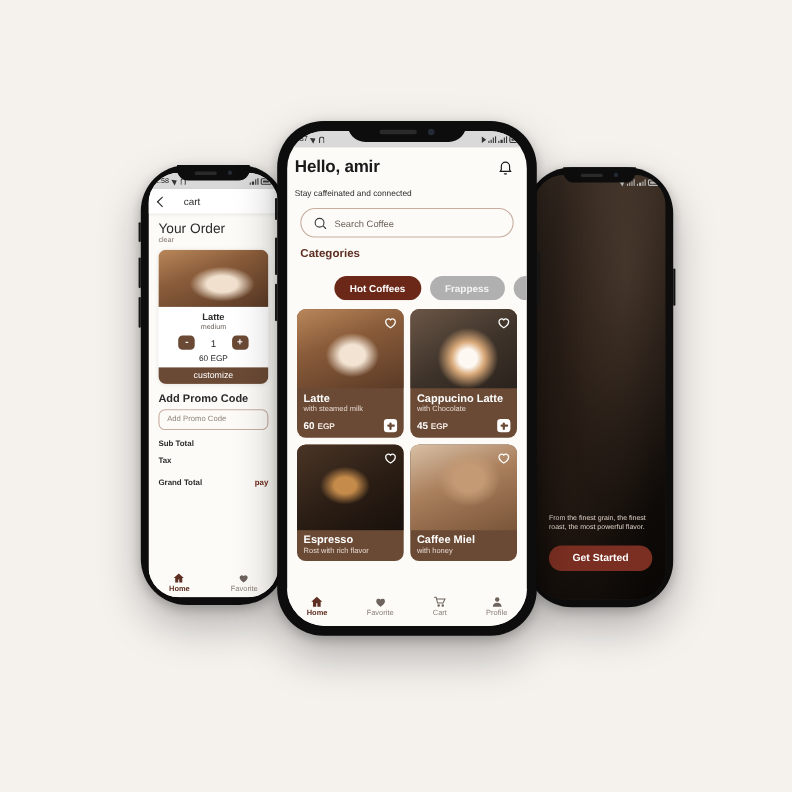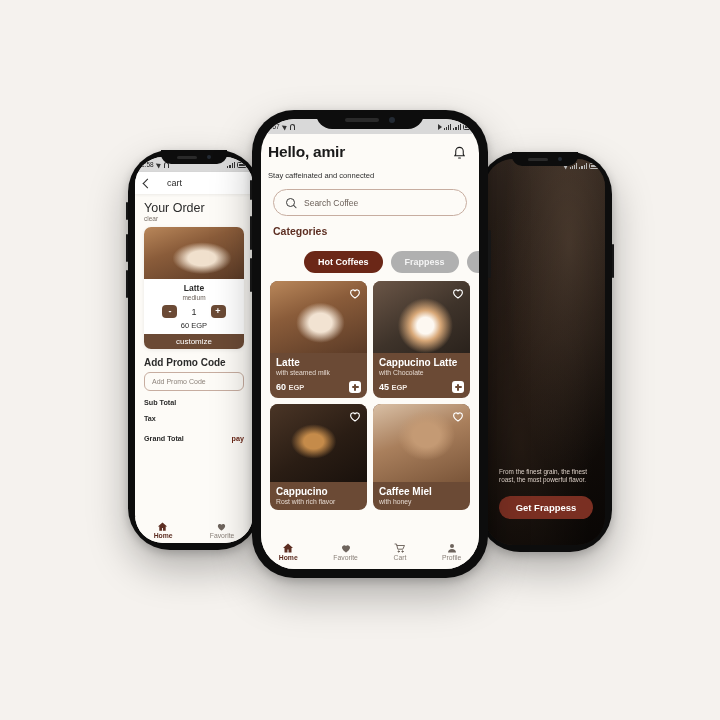--- a/index.html
+++ b/index.html
@@ -197,21 +197,21 @@
               <i></i>
               <i></i>
             </span>
           <span class="batt">
               <b></b>
             </span>
         </div>
         <div class="onb-scrim"></div>
         <div class="onb-content">
           <div class="onb-p">From the finest grain, the finest roast, the most powerful flavor.</div>
-          <div class="onb-btn">Get Frappess</div>
+          <div class="onb-btn">Get Started</div>
         </div>
       </div>
     </div>
     <div class="notch">
       <div class="speaker"></div>
       <div class="cam"></div>
     </div>
   </div>
 
   <div class="phone" id="phone-left">
@@ -413,21 +413,21 @@
 
           <div class="card">
             <div class="photo ph-espresso" style="height:78px">
               <span class="heart">
                 <svg viewBox="0 0 24 24" width="14" height="14" fill="none" stroke="#fff" stroke-width="2">
                     <path d="M12 20.5s-7.5-4.7-7.5-9.5A4.2 4.2 0 0 1 12 8.3 4.2 4.2 0 0 1 19.5 11c0 4.8-7.5 9.5-7.5 9.5z"></path>
                   </svg>
               </span>
             </div>
             <div class="info">
-              <div class="cname">Cappucino</div>
+              <div class="cname">Espresso</div>
               <div class="cdesc">Rost with rich flavor</div>
             </div>
           </div>
 
           <div class="card">
             <div class="photo ph-miel" style="height:78px">
               <span class="heart">
                 <svg viewBox="0 0 24 24" width="14" height="14" fill="none" stroke="#fff" stroke-width="2">
                     <path d="M12 20.5s-7.5-4.7-7.5-9.5A4.2 4.2 0 0 1 12 8.3 4.2 4.2 0 0 1 19.5 11c0 4.8-7.5 9.5-7.5 9.5z"></path>
                   </svg>

